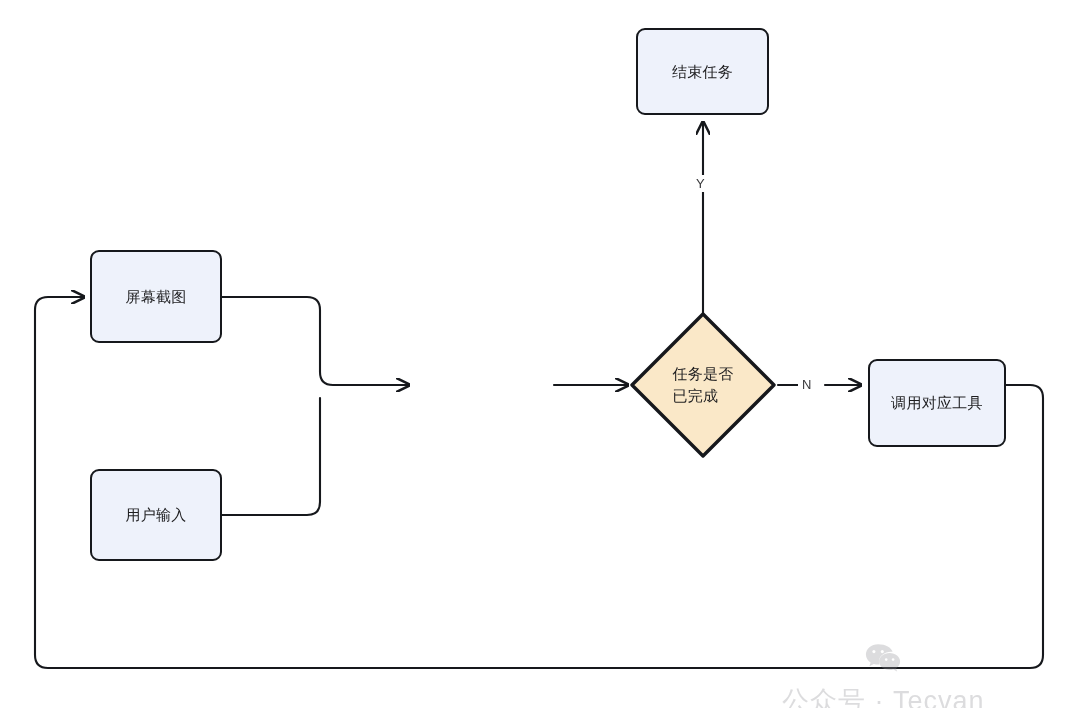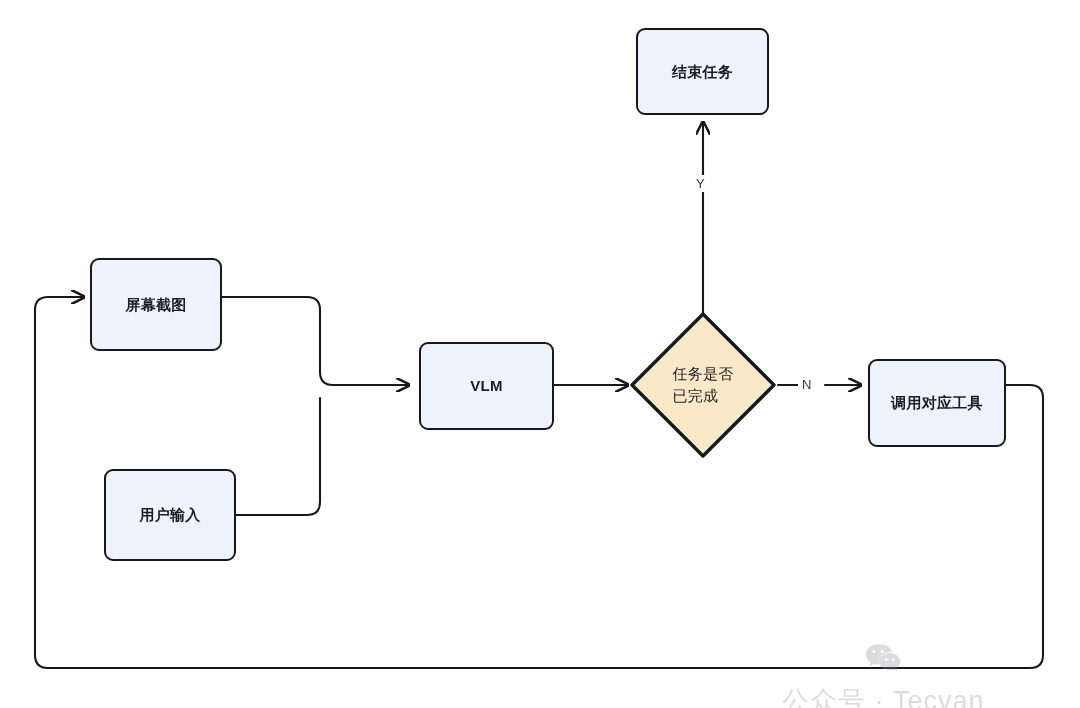--- a/index.html
+++ b/index.html
@@ -30,21 +30,20 @@
   .node {
     position: absolute;
     box-sizing: border-box;
     display: flex;
     align-items: center;
     justify-content: center;
     text-align: right;
     color: #1d1d1f;
     line-height: 1.45;
     letter-spacing: 0.3px;
-    font-weight: bold;
   }
   .boxnode {
     border: 2px solid #16181c;
     border-radius: 9px;
     background: #eef2fb;
     font-size: 15px;
   }
   .node-label {
     display: block;
     white-space: pre-line;
@@ -124,31 +123,28 @@
 
       <path d="M 1006 385 L 1030 385 Q 1043 385 1043 398 L 1043 655 Q 1043 668 1030 668
                L 48 668 Q 35 668 35 655 L 35 310 Q 35 297 48 297 L 84 297" marker-end="url(#arrow)"></path>
     </g>
   </svg>
 
   <div class="node boxnode" style="left:636px; top:28px; width:133px; height:87px;">
     <span class="node-label">结束任务</span>
   </div>
 
-  <div class="node boxnode" style="left:90px; top:258px; width:132px; height:93px;">
+  <div class="node boxnode" style="left:90px; top:250px; width:132px; height:93px;">
     <span class="node-label">屏幕截图</span>
   </div>
 
-  <div class="node boxnode" style="left:104px; top:469px; width:132px; height:92px;">
+  <div class="node boxnode" style="left:90px; top:469px; width:132px; height:92px;">
     <span class="node-label">用户输入</span>
   </div>
 
-  <div class="node boxnode" style="left:419px; top:342px; width:135px; height:88px;">
-    <span class="node-label">VLM</span>
-  </div>
 
   <div class="diamond-wrap" style="left:628px; top:310px; width:150px; height:150px;">
     <svg width="150" height="150" viewBox="0 0 150 150">
       <polygon points="75,4 146,75 75,146 4,75" fill="#fae8c8" stroke="#16181c" stroke-width="3.4" stroke-linejoin="round"></polygon>
     </svg>
     <span class="diamond-label">任务是否
 已完成</span>
   </div>
 
   <div class="node boxnode" style="left:868px; top:359px; width:138px; height:88px;">

